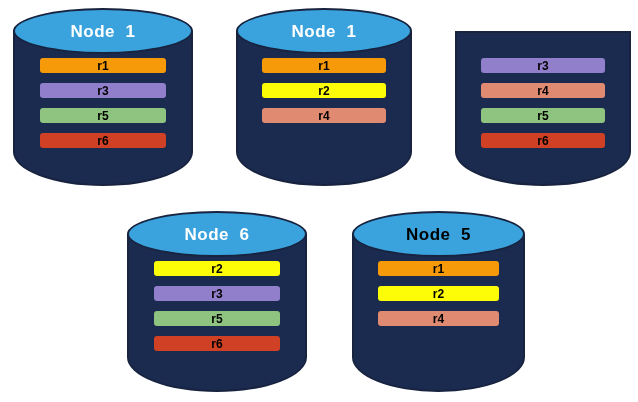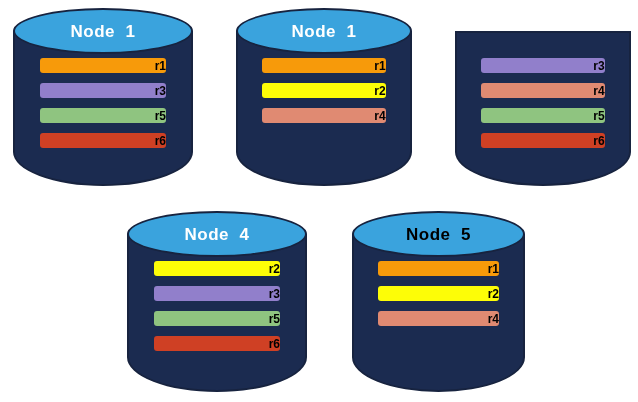--- a/index.html
+++ b/index.html
@@ -78,21 +78,21 @@
     flex-direction: column;
     gap: 10px;
     align-items: center;
   }
   .record {
     width: 70%;
     height: 15px;
     border-radius: 3px;
     display: flex;
     align-items: center;
-    justify-content: flex-end;
+    justify-content: center;
     box-sizing: border-box;
   }
   .record-label {
     color: #000000;
     font-weight: bold;
     font-size: 12px;
     line-height: 1;
     user-select: none;
   }
 </style>
@@ -157,21 +157,21 @@
         </div>
         <div class="record" style="background: rgb(207, 64, 36);">
           <span class="record-label" style="color: rgb(0, 0, 0);">r6</span>
         </div>
       </div>
     </div>
     <div class="node" style="left: 127px; top: 211px; width: 180px; height: 181px;">
       <div class="cyl">
         <div class="cyl-body" style="background: rgb(27, 43, 80); border-color: rgb(23, 35, 63);"></div>
         <div class="cyl-top" style="background: rgb(58, 163, 221); border-color: rgb(23, 35, 63);">
-          <span class="node-label" style="color: rgb(255, 255, 255);">Node  4</span>
+          <span class="node-label" style="color: rgb(255, 255, 255);">Node  6</span>
         </div>
       </div>
       <div class="records">
         <div class="record" style="background: rgb(253, 253, 7);">
           <span class="record-label" style="color: rgb(0, 0, 0);">r2</span>
         </div>
         <div class="record" style="background: rgb(145, 127, 203);">
           <span class="record-label" style="color: rgb(0, 0, 0);">r3</span>
         </div>
         <div class="record" style="background: rgb(143, 196, 128);">

